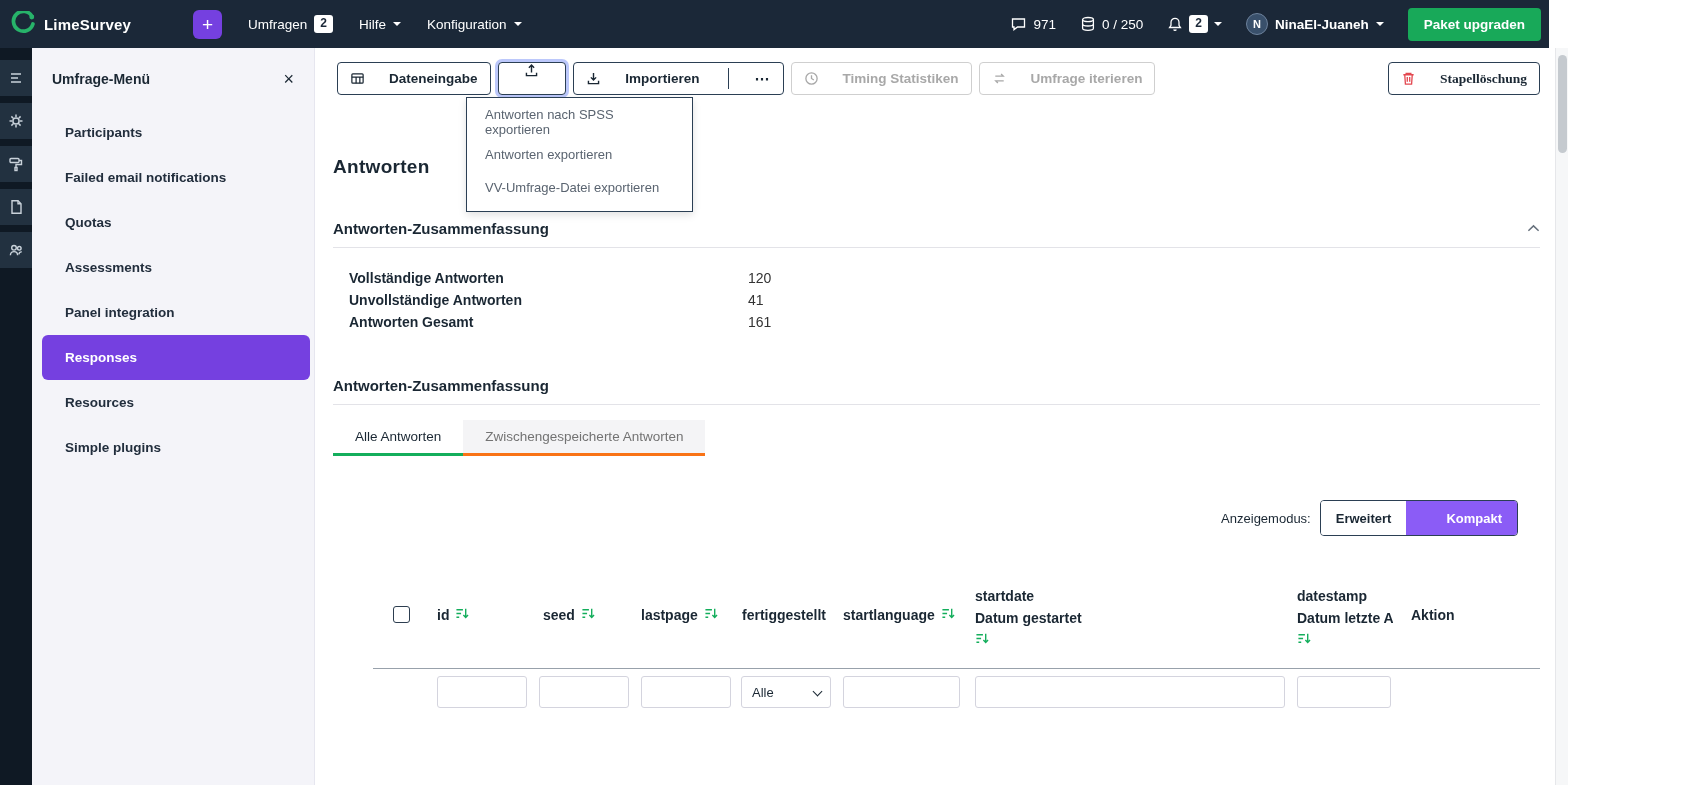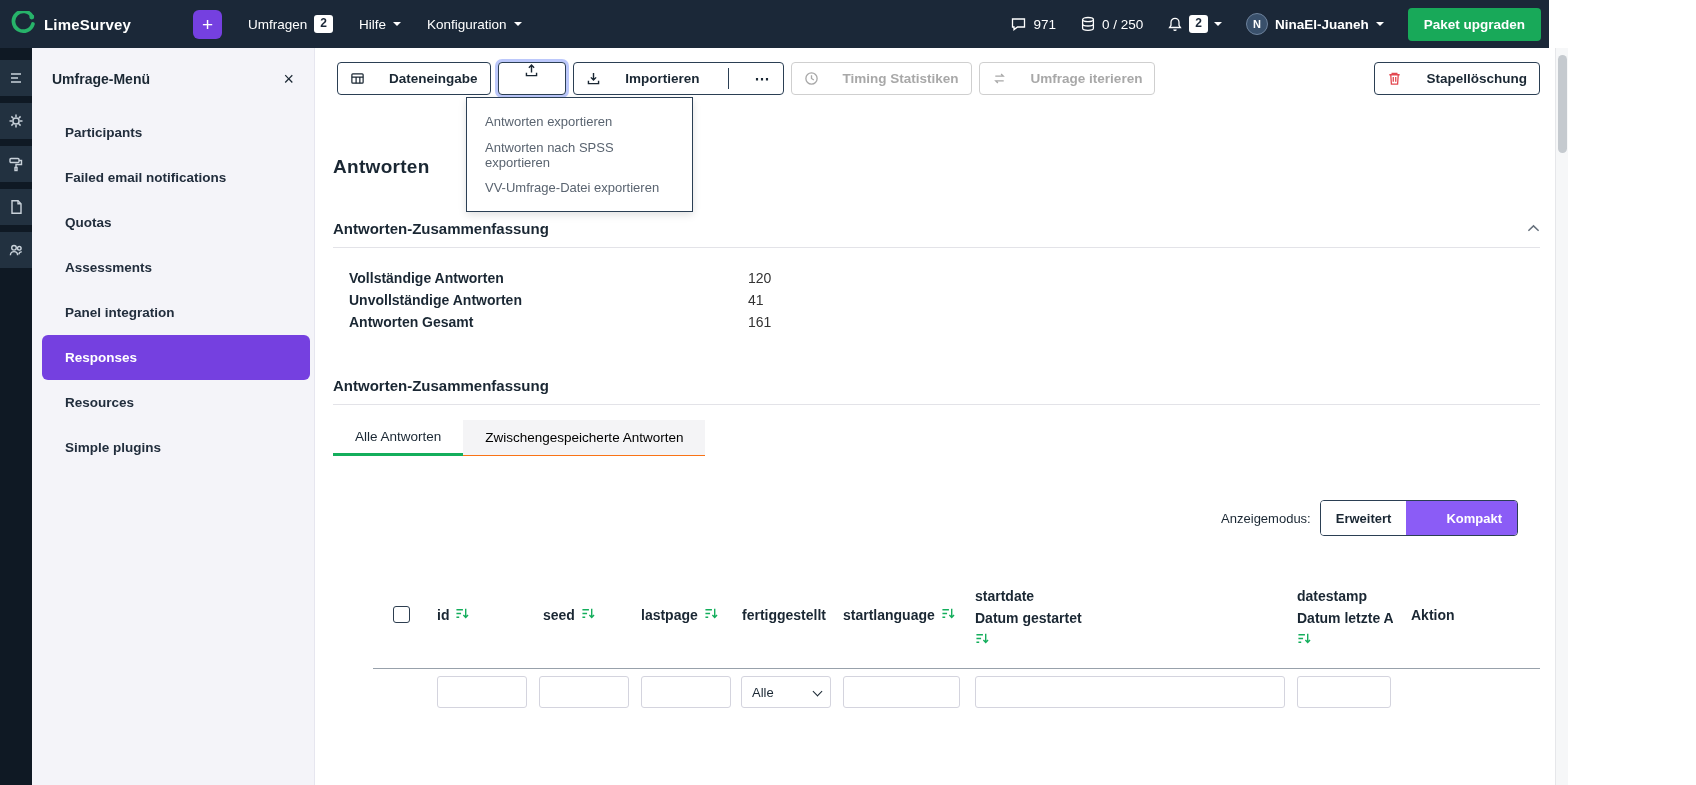--- a/index.html
+++ b/index.html
@@ -35,41 +35,41 @@
 
   .main { position:relative; flex:1; background:#fff; }
 
   
   .toolbar { position:absolute; left:22px; top:14px; right:9px; height:33px; display:flex; gap:7px; align-items:stretch; }
   .tbtn { display:inline-flex; align-items:center; gap:24px; padding:0 12px; background:#fff; border:1px solid #2b3f54; border-radius:4px; font-size:13.5px; font-weight:bold; color:#1a2733; cursor:pointer; white-space:nowrap; }
   .tbtn.focused { box-shadow:0 0 0 3px rgba(80,110,245,.38);flex-direction:column; }
   .tbtn.disabled { border-color:#cfcfcf; color:#a8a8a8; cursor:default; }
   .tbtn .divider { width:1px; align-self:stretch; margin:5px 0 5px 4px; background:#2b3f54; }
   .tbtn .dots { font-size:15px; font-weight:bold; letter-spacing:1px; padding-left:2px; }
-  .batch { margin-left:auto; }
+  .batch { margin-left:auto;font-family:Liberation Serif, serif; }
 
   
   .dropdown { position:absolute; left:151px; top:49px; width:227px; background:#fff; border:1px solid #2b3f54; box-shadow:0 3px 8px rgba(0,0,0,.12); padding:7px 0; z-index:10; }
   .mi { height:33px; display:flex; align-items:center; padding:0 18px; font-size:13px; color:#5a6470; cursor:pointer; }
 
   
   .page-title { position:absolute; left:18px; top:108px; font-size:19px; font-weight:bold; color:#1a2733; letter-spacing:.3px; }
 
   .section { position:absolute; left:18px; width:1207px; }
   .sec-head { display:flex; align-items:center; justify-content:space-between; font-size:15px; font-weight:bold; color:#1a2733; padding-bottom:10px; border-bottom:1px solid #e3e3e8; }
   .sec1 { top:172px; }
   .sec2 { top:329px; }
 
   .summary { position:absolute; left:34px; top:222px; display:grid; grid-template-columns:399px auto; row-gap:6px; font-size:14px; color:#333; }
   .summary .lab { font-weight:bold; color:#1a2733; }
 
   .tabs { position:absolute; left:18px; top:372px; display:flex; }
   .tab { height:36px; display:flex; align-items:center; padding:0 22px; font-size:13.5px; color:#1a2733; cursor:pointer; }
   .tab.active { background:#fff; border-bottom:3px solid #14ae5c; }
-  .tab.inactive { background:#f4f4f6; border-bottom:1px solid #f97316; color:#000000; }
+  .tab.inactive { background:#f4f4f6; border-bottom:3px solid #f97316; color:#737373; }
 
   .dispmode { position:absolute; top:452px; right:31px; display:flex; align-items:center; gap:9px; }
   .dm-label { font-size:13px; color:#1a2733; }
   .seg { display:flex; border:1px solid #2b3f54; border-radius:4px; overflow:hidden; }
   .seg .opt { height:34px; padding:0 15px; display:flex; align-items:center; background:#fff; font-size:13px; font-weight:bold; color:#1a2733; cursor:pointer; }
   .seg .opt.on { background:#8b5cf6; color:#fff;padding-left:40px; }
 
   .thead { position:absolute; left:0; top:527px; right:0; height:100px; }
   .th { position:absolute; top:32px; display:flex; align-items:flex-start; gap:6px; font-size:14px; font-weight:bold; color:#1a2733; white-space:nowrap; cursor:pointer; }
   .th.two { top:10px; flex-direction:column; align-items:flex-start; gap:0; line-height:22px; }
@@ -272,22 +272,22 @@
           <span>
             <svg width="15" height="15" viewBox="0 0 16 16" stroke="#e34850" stroke-width="1.4" fill="none">
                 <path d="M2.5 4h11M5.5 4V2.5h5V4M4 4l.7 10h6.6L12 4M6.7 6.5v5M9.3 6.5v5"></path>
               </svg>
           </span>
           <span>Stapellöschung</span>
         </button>
       </div>
 
       <div class="dropdown">
+        <div class="mi">Antworten nach SPSS exportieren</div>
         <div class="mi">Antworten exportieren</div>
-        <div class="mi">Antworten nach SPSS exportieren</div>
         <div class="mi">VV-Umfrage-Datei exportieren</div>
       </div>
 
       <h1 class="page-title">Antworten</h1>
 
       <div class="section sec1">
         <div class="sec-head">
           <span>Antworten-Zusammenfassung</span>
           <span>
             <svg width="13" height="9" viewBox="0 0 14 9" stroke="#66707c" stroke-width="1.6" fill="none">

